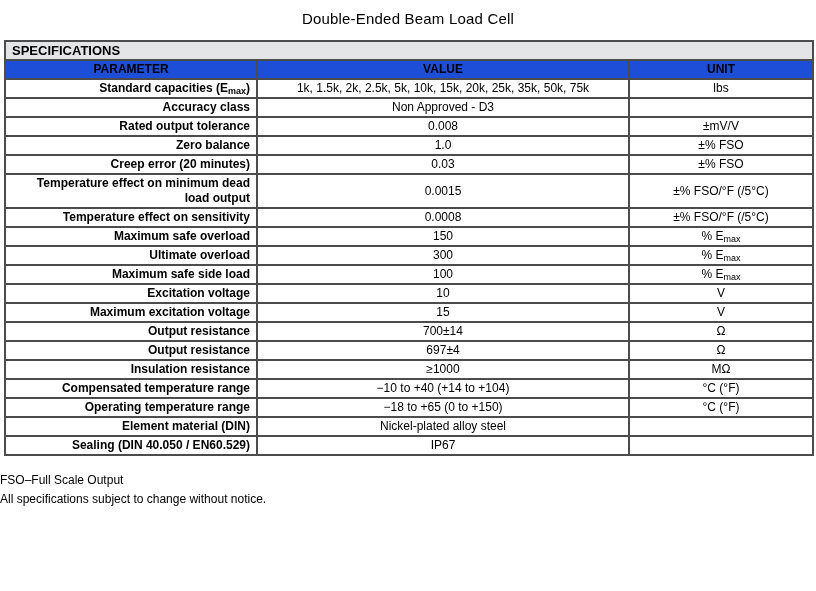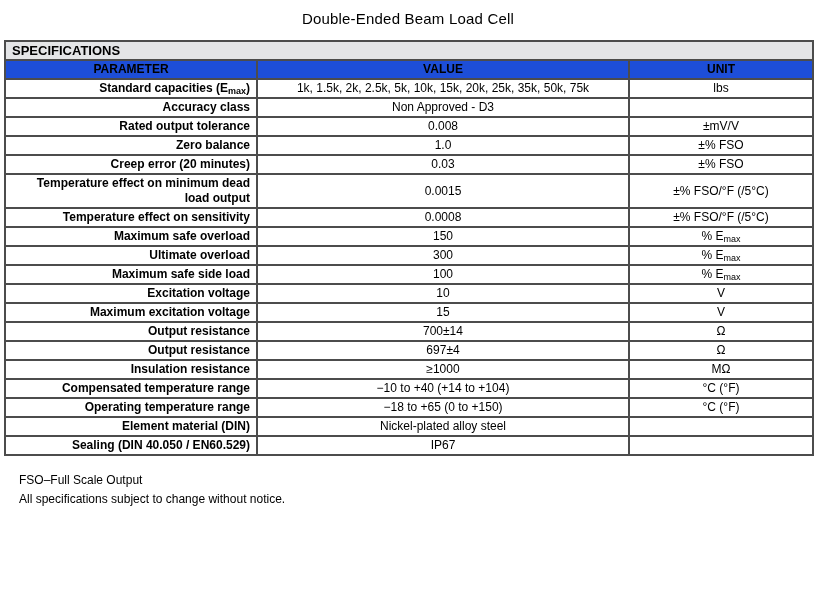--- a/index.html
+++ b/index.html
@@ -63,21 +63,21 @@
   td.cell-unit {
     text-align: center;
     font-weight: 400;
   }
   sub {
     font-size: 9px;
     line-height: 0;
     vertical-align: -2px;
   }
   .footnotes {
-    margin: 15px 0 0 19px;
+    margin: 15px 0 0 0;
     font-size: 12px;
     line-height: 19px;
   }
 </style>
 </head>
 <body>
 
 <div class="page">
 
   <div class="doc-title">Double-Ended Beam Load Cell</div>

